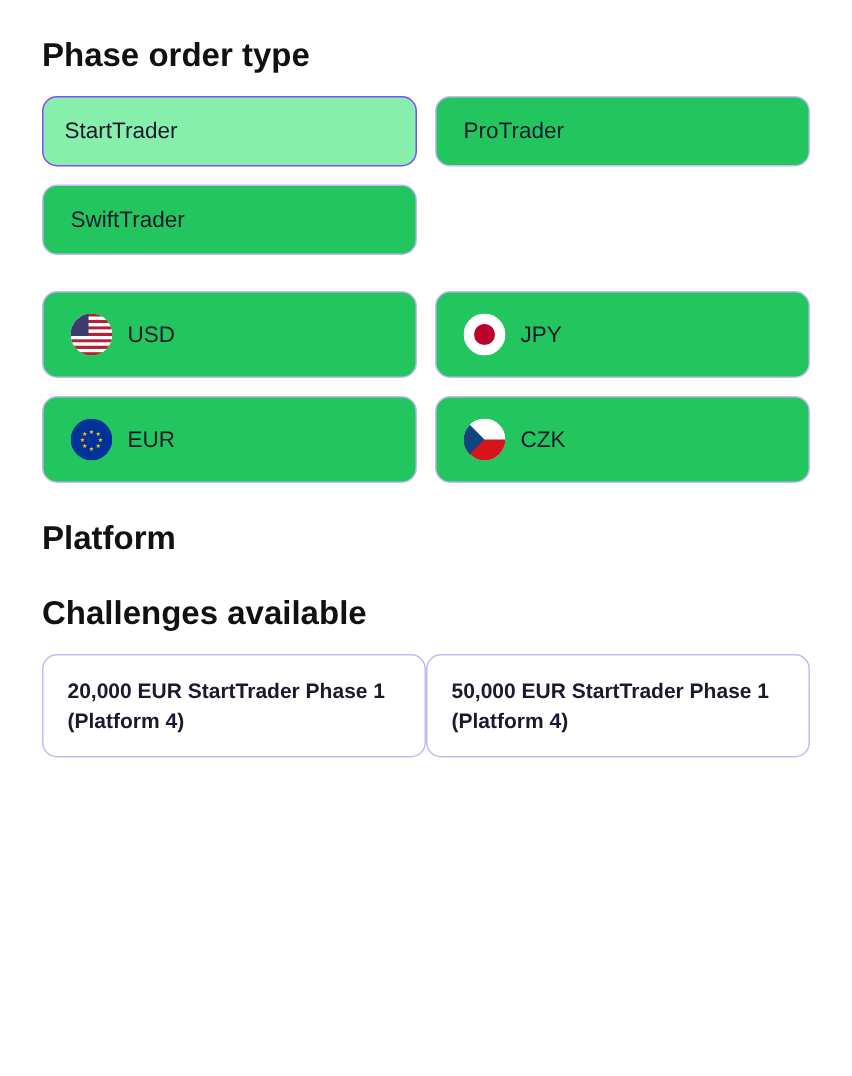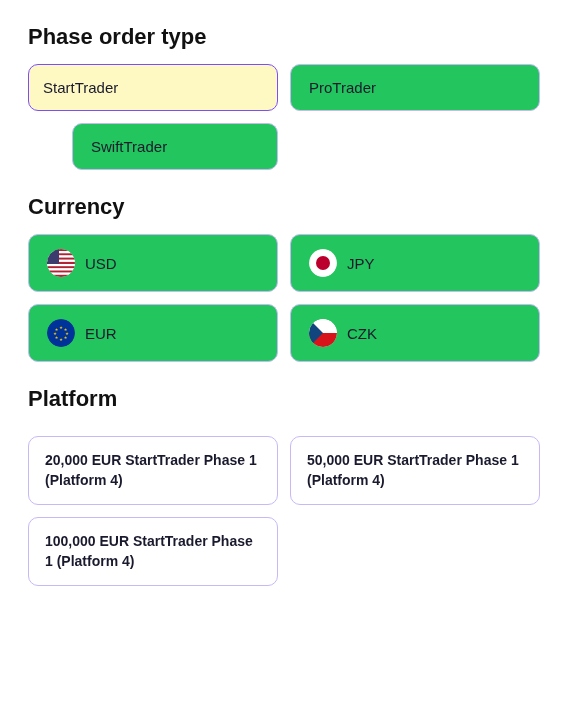--- a/index.html
+++ b/index.html
@@ -44,34 +44,33 @@
       background: #22c55e;
       cursor: pointer;
       font-size: 15px;
       font-weight: 500;
       color: #1a1a2e;
       gap: 10px;
       transition: background 0.15s, border-color 0.15s;
     }
 
     .option-btn.selected {
-      background: #fef9c3;
+      background: #86efac;
       border-color: #7c4dff;
       padding-left: 14px;
     }
 
     .option-btn.single {
       grid-column: 1;
-      margin-left: 44px;
     }
 
     .challenges-grid {
       display: grid;
       grid-template-columns: 1fr 1fr;
-      gap: 12px;
+      gap: 0;
     }
 
     .challenge-btn {
       display: flex;
       align-items: flex-start;
       justify-content: flex-start;
       padding: 14px 16px;
       border: 1.5px solid #c8b8f8;
       border-radius: 10px;
       background: #fff;
@@ -105,21 +104,20 @@
     <button class="option-btn">
       <span>ProTrader</span>
     </button>
     <button class="option-btn single">
       <span>SwiftTrader</span>
     </button>
   </div>
 </div>
 
 <div class="section">
-  <div class="section-title">Currency</div>
   <div class="options-grid">
 
     <button class="option-btn">
       <span class="flag-svg">
         <svg viewBox="0 0 28 28" width="28" height="28">
           <circle cx="14" cy="14" r="14" fill="#fff"></circle>
           <clipPath id="c1">
               <circle cx="14" cy="14" r="14"></circle>
             </clipPath>
           <g clip-path="url(#c1)">
@@ -193,24 +191,22 @@
       <span>CZK</span>
     </button>
   </div>
 </div>
 
 <div class="section">
   <div class="section-title">Platform</div>
 </div>
 
 <div class="section">
+  <div class="section-title">Challenges available</div>
   <div class="challenges-grid">
     <button class="challenge-btn">
       <span>20,000 EUR StartTrader Phase 1 (Platform 4)</span>
     </button>
     <button class="challenge-btn">
       <span>50,000 EUR StartTrader Phase 1 (Platform 4)</span>
     </button>
-    <button class="challenge-btn">
-      <span>100,000 EUR StartTrader Phase 1 (Platform 4)</span>
-    </button>
   </div>
 </div>
 
 </body></html>

